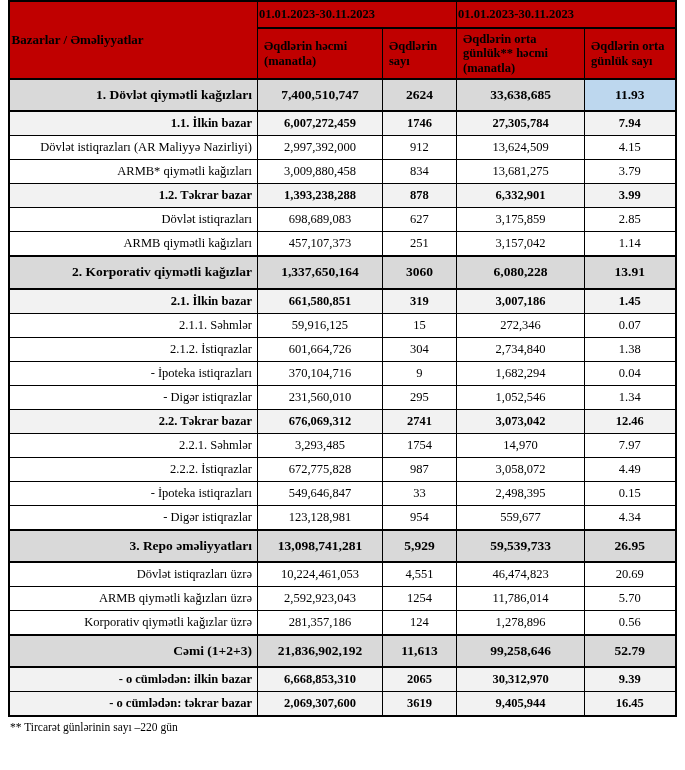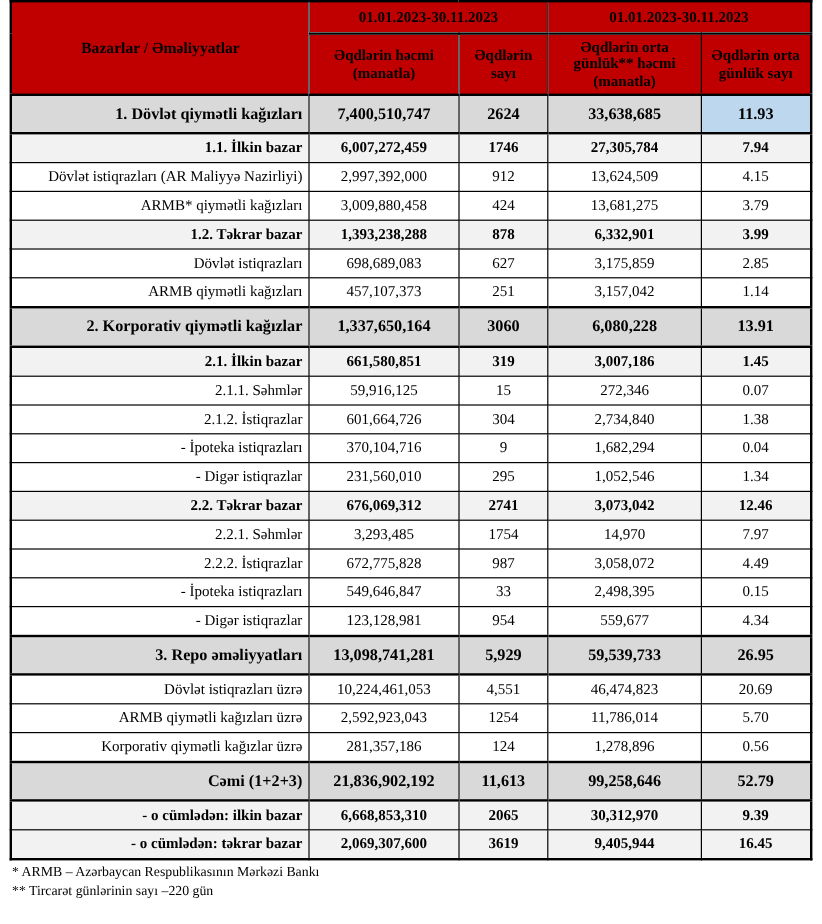--- a/index.html
+++ b/index.html
@@ -26,21 +26,21 @@
   }
   th, td {
     border: 1px solid #000;
     vertical-align: middle;
     overflow: hidden;
   }
   thead th {
     background: #C00000;
     color: #000;
     font-weight: bold;
-    text-align: center;
+    text-align: left;
   }
   th.corner { font-size: 13px; }
   th.period { font-size: 12.5px; height: 27px; border-bottom-width: 2px; }
   th.colhead {
     font-size: 12.5px;
     height: 48px;
     padding: 3px 6px;
     line-height: 1.15;
     border-bottom-width: 2px;
   }
@@ -117,21 +117,21 @@
         <tr class="plain">
     <td class="label">Dövlət istiqrazları (AR Maliyyə Nazirliyi)</td>
     <td class="val">2,997,392,000</td>
     <td class="val">912</td>
     <td class="val">13,624,509</td>
     <td class="val">4.15</td>
   </tr>
         <tr class="plain">
     <td class="label">ARMB* qiymətli kağızları</td>
     <td class="val">3,009,880,458</td>
-    <td class="val">424</td>
+    <td class="val">834</td>
     <td class="val">13,681,275</td>
     <td class="val">3.79</td>
   </tr>
         <tr class="subsection">
     <td class="label">1.2. Təkrar bazar</td>
     <td class="val">1,393,238,288</td>
     <td class="val">878</td>
     <td class="val">6,332,901</td>
     <td class="val">3.99</td>
   </tr>
@@ -272,17 +272,16 @@
     <td class="label">- o cümlədən: təkrar bazar</td>
     <td class="val">2,069,307,600</td>
     <td class="val">3619</td>
     <td class="val">9,405,944</td>
     <td class="val">16.45</td>
   </tr>
       </tbody>
   </table>
 
   <div class="footnotes">
-    <div>* ARMB – Azərbaycan Respublikasının Mərkəzi Bankı</div>
     <div>** Tircarət günlərinin sayı –220 gün</div>
   </div>
 
 </div>
 
 </body></html>

